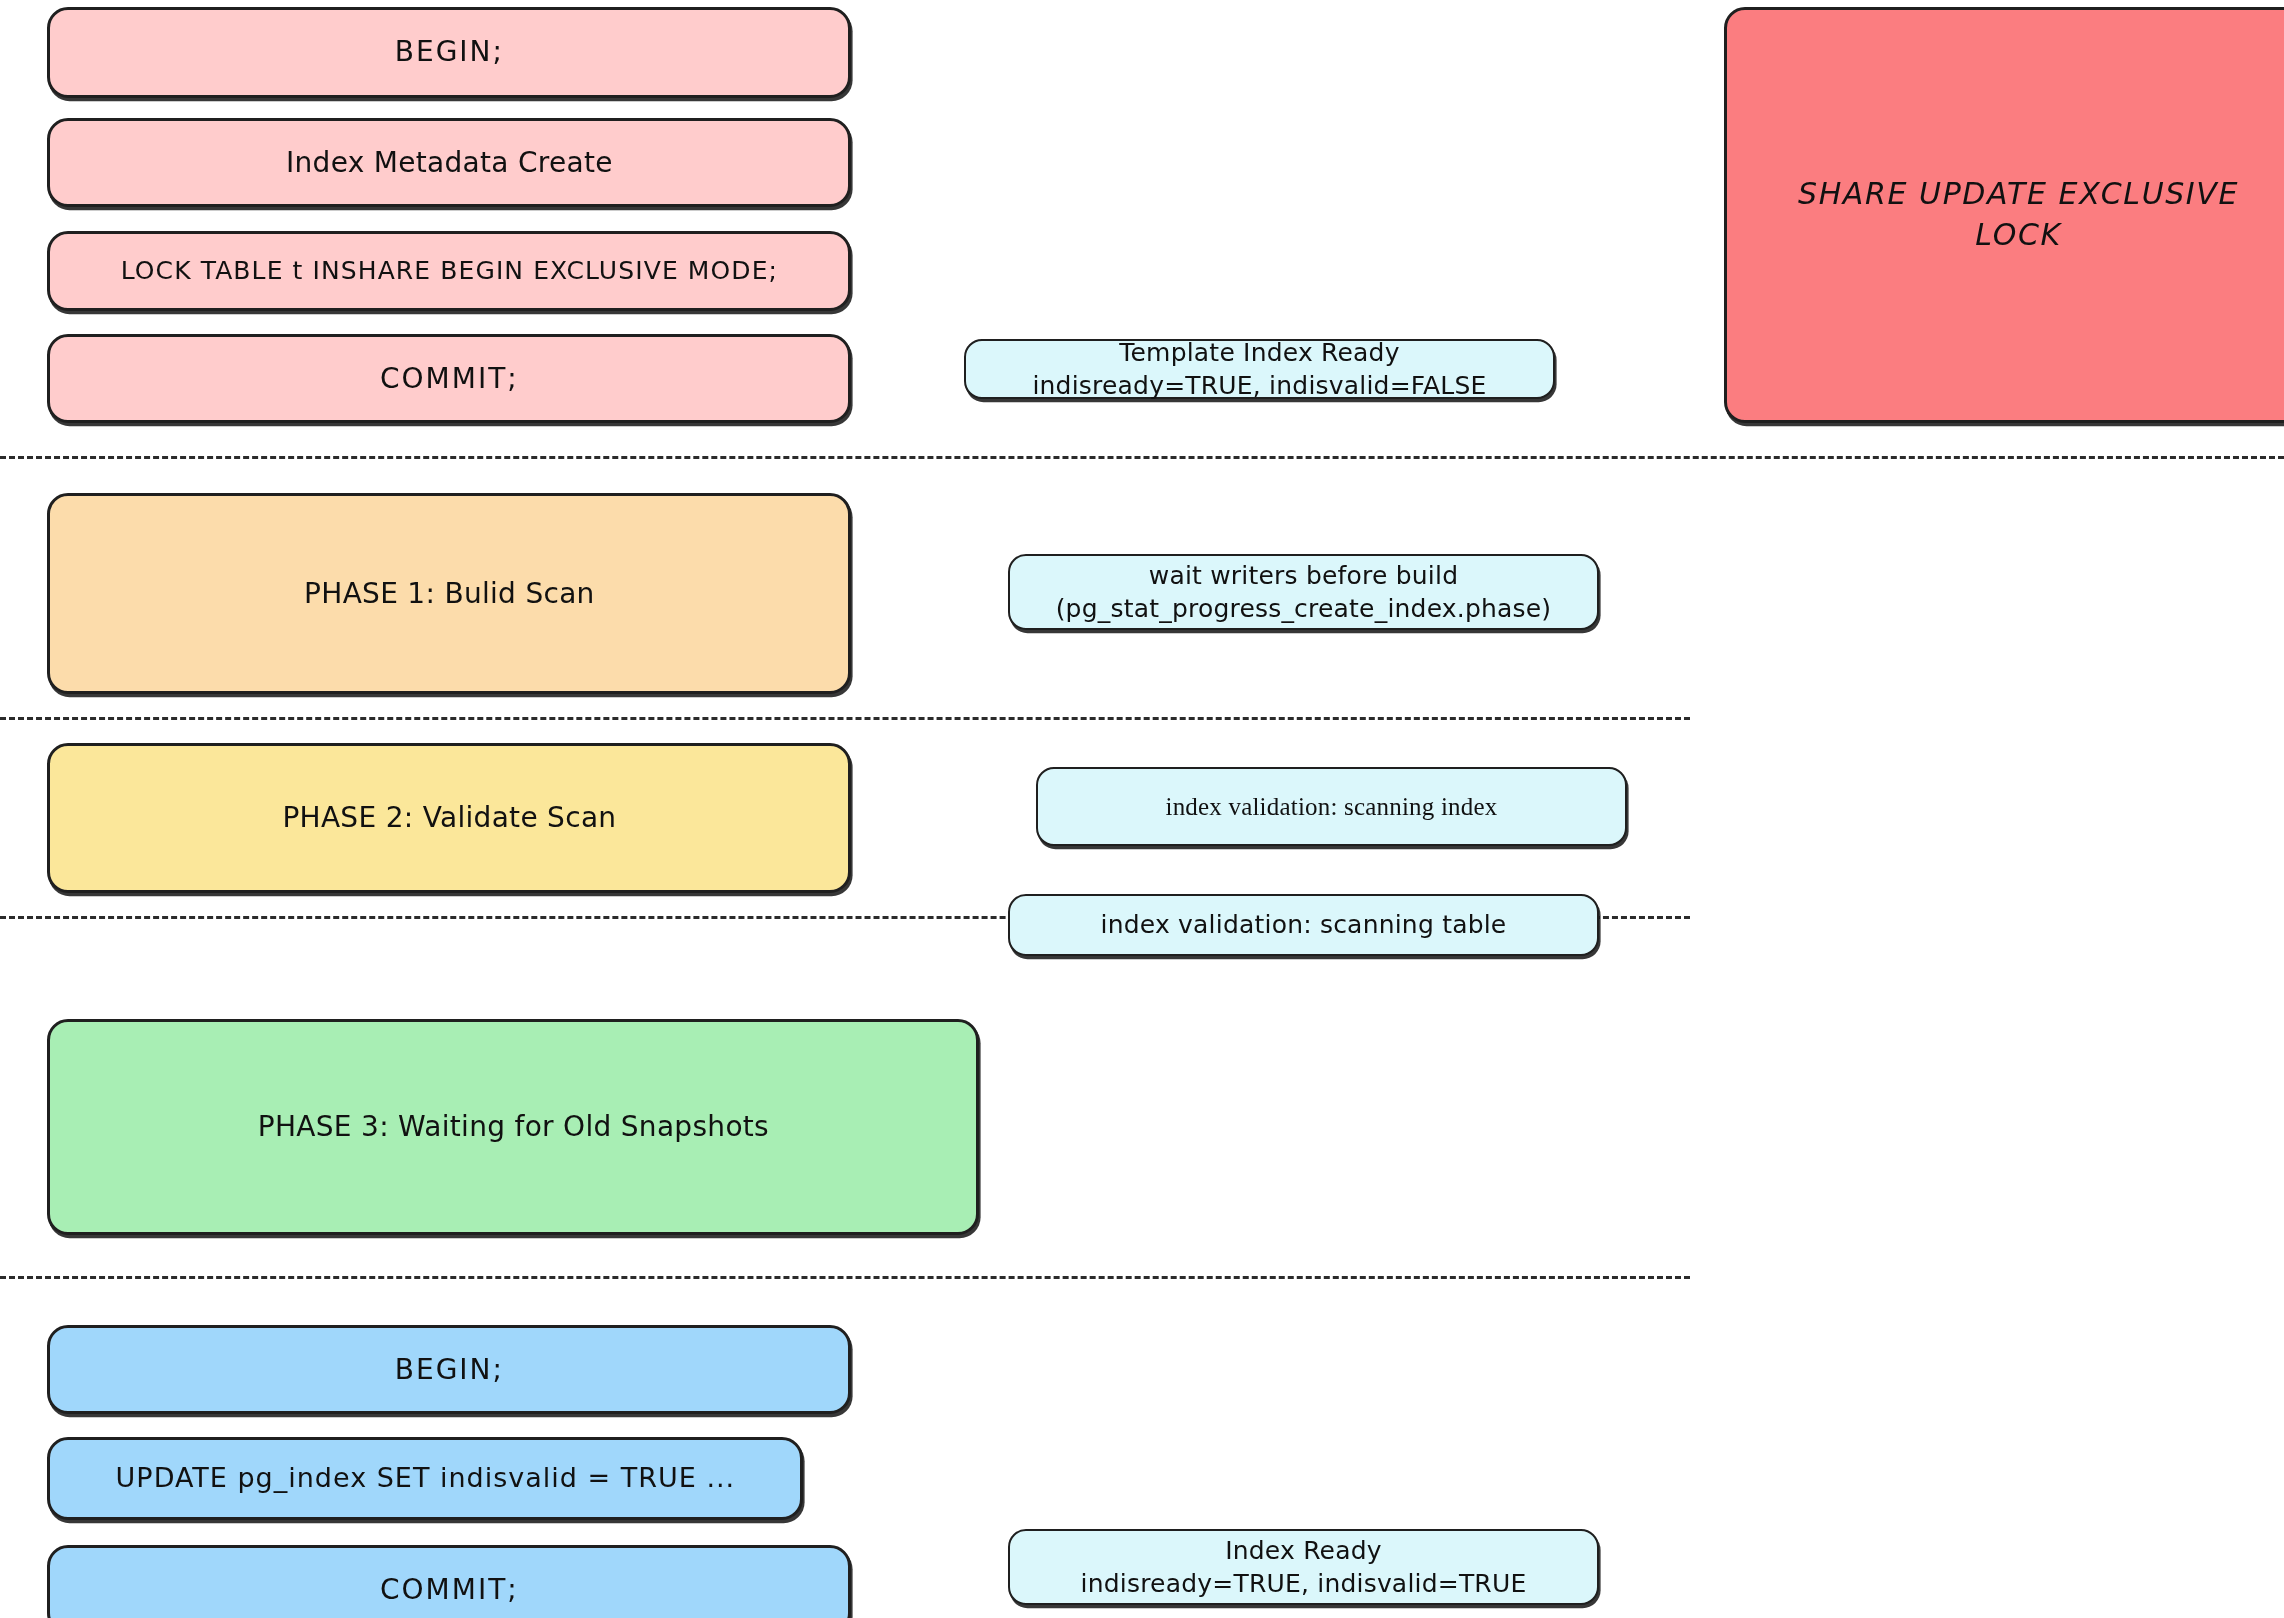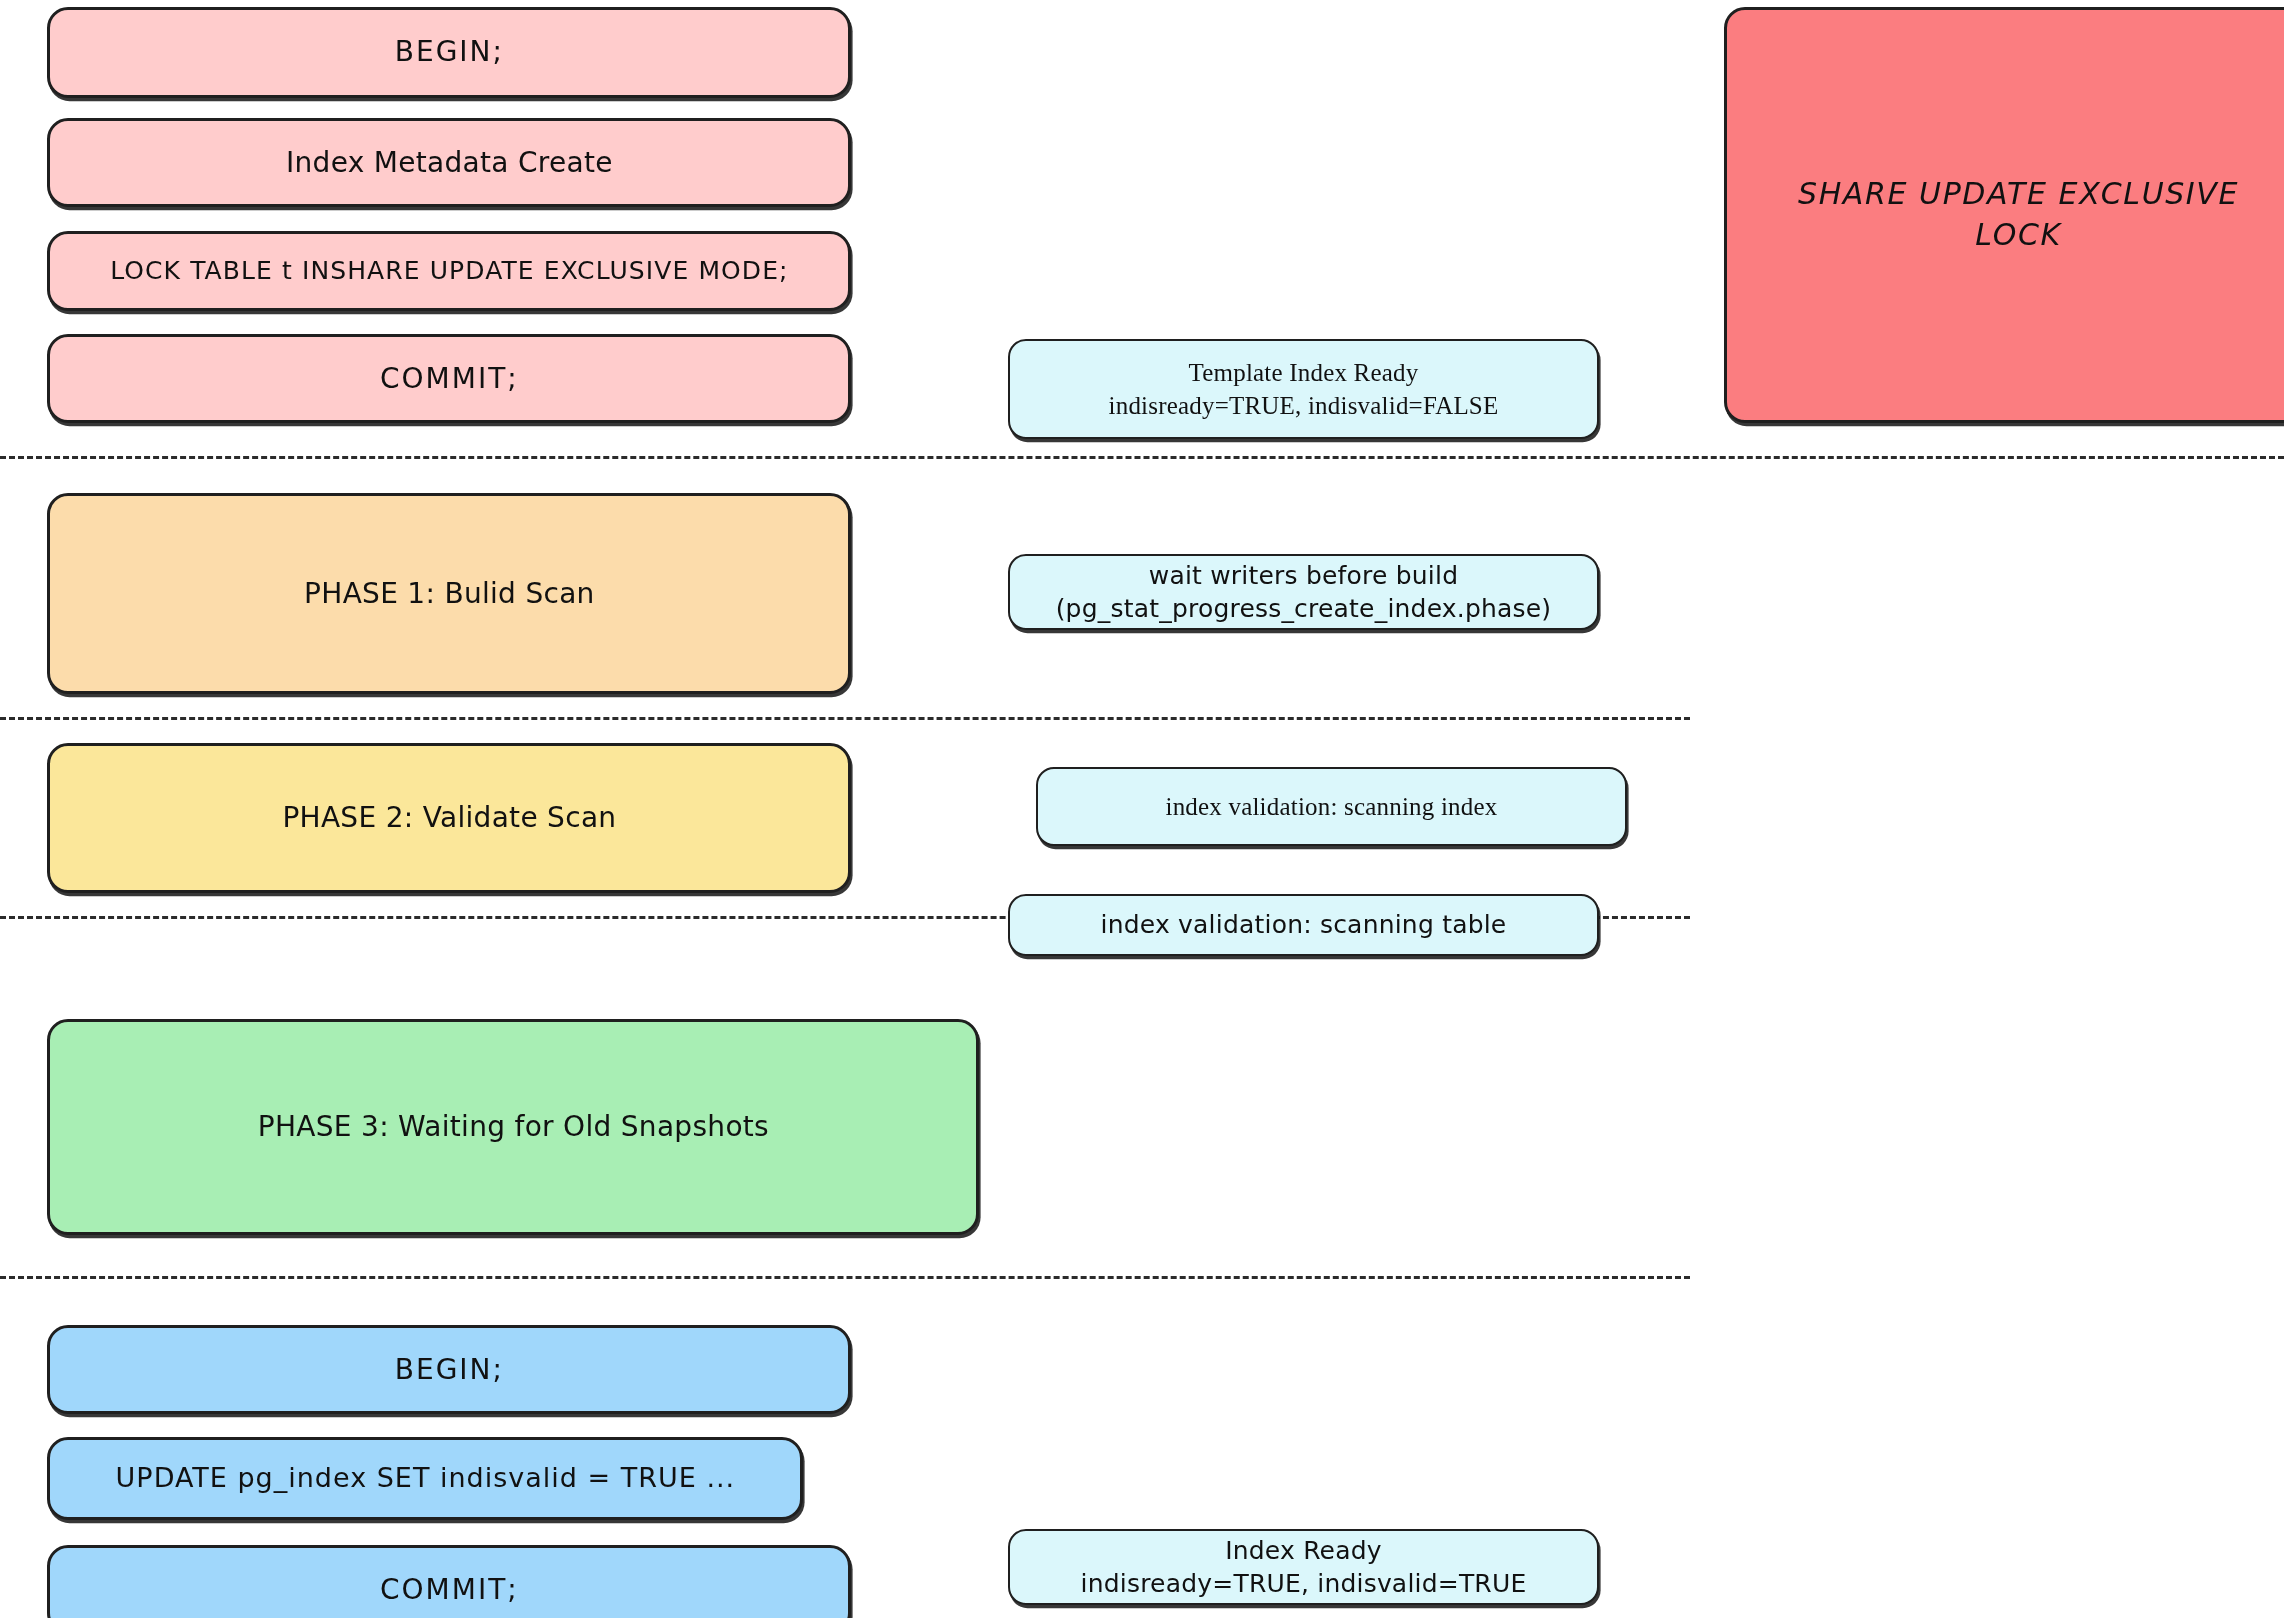--- a/index.html
+++ b/index.html
@@ -73,37 +73,37 @@
 
   <div class="divider" style="left:0px;  top:456px;  width:2284px;"></div>
   <div class="divider" style="left:0px;  top:717px;  width:1690px;"></div>
   <div class="divider" style="left:0px;  top:916px; width:1690px;"></div>
   <div class="divider" style="left:0px;  top:1276px; width:1690px;"></div>
 
   <div class="node c-pink sql" style="left:11.4px; top:6.5px; width:804px; height:91px;">BEGIN;</div>
 
   <div class="node c-pink prose" style="left:11.4px; top:118px; width:804px; height:89px;">Index Metadata Create</div>
 
-  <div class="node c-pink sql" style="left:11.4px; top:231px; width:804px; height:80px; font-size:25px; letter-spacing:1.1px; padding:0 8px;">LOCK TABLE t INSHARE UPDATE EXCLUSIVE MODE;</div>
+  <div class="node c-pink sql" style="left:11.4px; top:231px; width:804px; height:80px; font-size:25px; letter-spacing:1.1px; padding:0 8px;">LOCK TABLE t INSHARE BEGIN EXCLUSIVE MODE;</div>
 
   <div class="node c-pink sql" style="left:11.4px; top:334px; width:804px; height:89px;">COMMIT;</div>
 
   <div class="node c-orange prose" style="left:11.4px; top:493px; width:804px; height:201px;">PHASE 1: Bulid Scan</div>
 
   <div class="node c-yellow prose" style="left:11.4px; top:743px; width:804px; height:150px;">PHASE 2: Validate Scan</div>
 
   <div class="node c-green prose" style="left:11.4px; top:1019px; width:932px; height:216px;">PHASE 3: Waiting for Old Snapshots</div>
 
   <div class="node c-blue sql" style="left:11.4px; top:1325px; width:804px; height:89px;">BEGIN;</div>
 
   <div class="node c-blue sql" style="left:11.4px; top:1437px; width:756px; height:83px; font-size:27px; letter-spacing:1px;">UPDATE pg_index SET indisvalid = TRUE ...</div>
 
   <div class="node c-blue sql" style="left:11.4px; top:1545px; width:804px; height:89px;">COMMIT;</div>
 
-  <div class="node c-cyan note" style="left:972px; top:339px; width:591px; height:100px;font-family:Liberation Serif, serif;">Template Index Ready
+  <div class="node c-cyan note" style="left:928px; top:339px; width:591px; height:60px;">Template Index Ready
 indisready=TRUE, indisvalid=FALSE</div>
 
   <div class="node c-cyan note" style="left:972px; top:554px; width:591px; height:76px;">wait writers before build
 (pg_stat_progress_create_index.phase)</div>
 
   <div class="node c-cyan note" style="left:1000px; top:767px; width:591px; height:79px;font-family:Liberation Serif, serif;">index validation: scanning index</div>
 
   <div class="node c-cyan note" style="left:972px; top:894px; width:591px; height:62px;">index validation: scanning table</div>
 
   <div class="node c-cyan note" style="left:972px; top:1529px; width:591px; height:76px;">Index Ready

